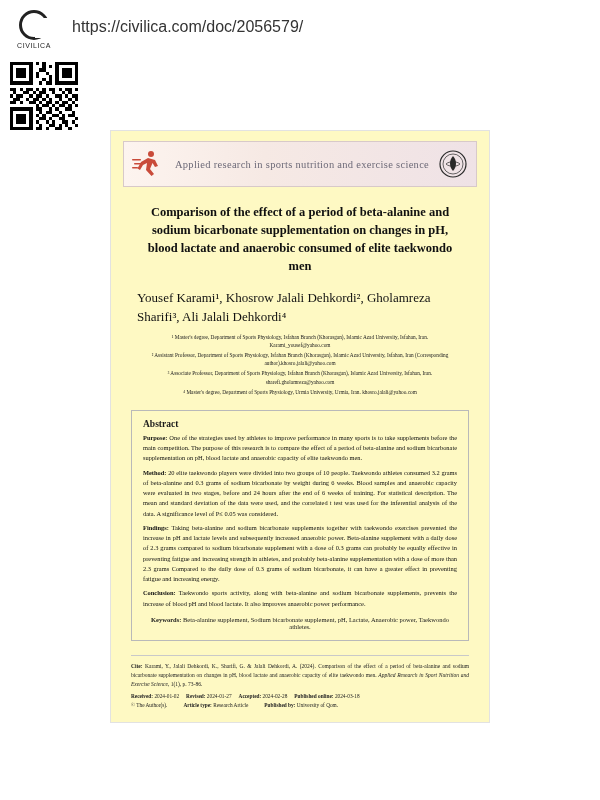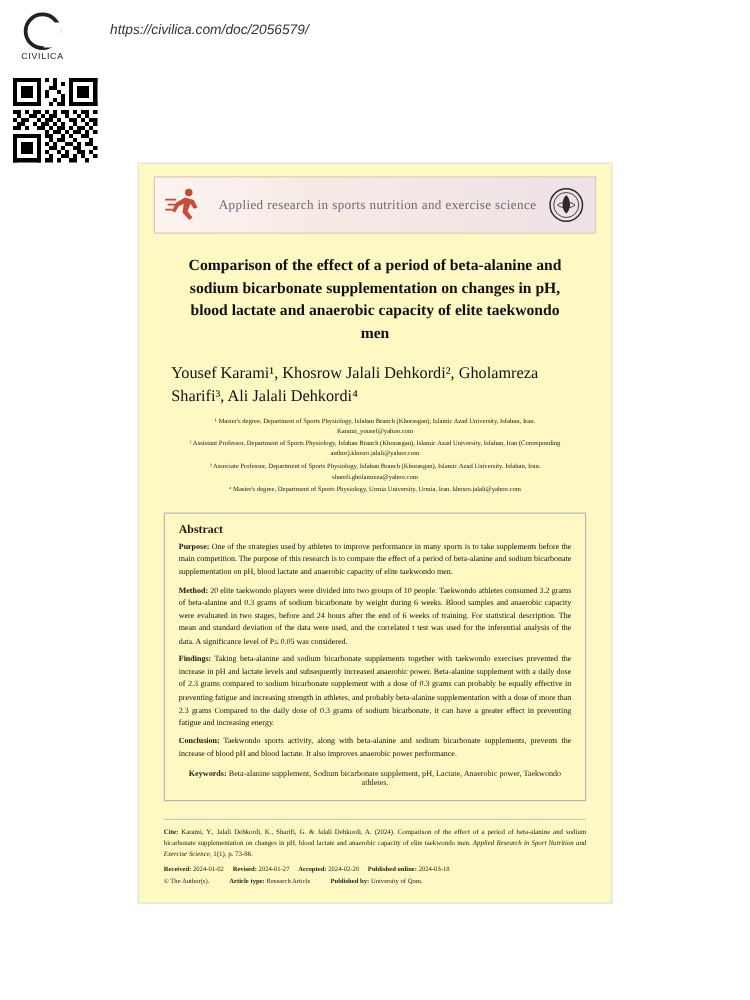--- a/index.html
+++ b/index.html
@@ -50,26 +50,25 @@
   }
   .logo-text {
     font-family: "Liberation Sans", sans-serif;
     font-size: 7px;
     letter-spacing: 0.6px;
     color: #222;
     margin-top: 2px;
   }
   .doc-url {
     position: absolute;
-    left: 88px;
+    left: 72px;
     top: 18px;
     font-family: "Liberation Sans", sans-serif;
-    font-size: 11px;
+    font-size: 16px;
     color: #333;
-    font-style: italic;
   }
 
   
   .qr {
     position: absolute;
     left: 10px;
     top: 62px;
     width: 68px;
     height: 68px;
     background: #ffffff;
@@ -333,21 +332,21 @@
     <div class="emblem">
       <svg width="30" height="30" viewBox="0 0 30 30">
         <circle cx="15" cy="15" r="13" fill="none" stroke="#2a2a2a" stroke-width="1.2"></circle>
         <circle cx="15" cy="15" r="10" fill="none" stroke="#2a2a2a" stroke-width="0.7"></circle>
         <path d="M15 7 C11 11 11 18 15 22 C19 18 19 11 15 7 Z" fill="#2a2a2a"></path>
         <path d="M8 15 C11 12 19 12 22 15 C19 18 11 18 8 15 Z" fill="none" stroke="#2a2a2a" stroke-width="0.7"></path>
       </svg>
     </div>
   </div>
 
-  <div class="title">Comparison of the effect of a period of beta-alanine and sodium bicarbonate supplementation on changes in pH, blood lactate and anaerobic capacity of elite taekwondo men</div>
+  <div class="title">Comparison of the effect of a period of beta-alanine and sodium bicarbonate supplementation on changes in pH, blood lactate and anaerobic consumed of elite taekwondo men</div>
 
   <div class="authors">Yousef Karami¹, Khosrow Jalali Dehkordi², Gholamreza Sharifi³, Ali Jalali Dehkordi⁴</div>
 
   <div class="affil">
     <p>¹ Master's degree, Department of Sports Physiology, Isfahan Branch (Khorasgan), Islamic Azad University, Isfahan, Iran. Karami_yousef@yahoo.com</p>
     <p>² Assistant Professor, Department of Sports Physiology, Isfahan Branch (Khorasgan), Islamic Azad University, Isfahan, Iran (Corresponding author).khosro.jalali@yahoo.com</p>
     <p>³ Associate Professor, Department of Sports Physiology, Isfahan Branch (Khorasgan), Islamic Azad University, Isfahan, Iran. sharefi.gholamreza@yahoo.com</p>
     <p>⁴ Master's degree, Department of Sports Physiology, Urmia University, Urmia, Iran. khosro.jalali@yahoo.com</p>
   </div>
 

